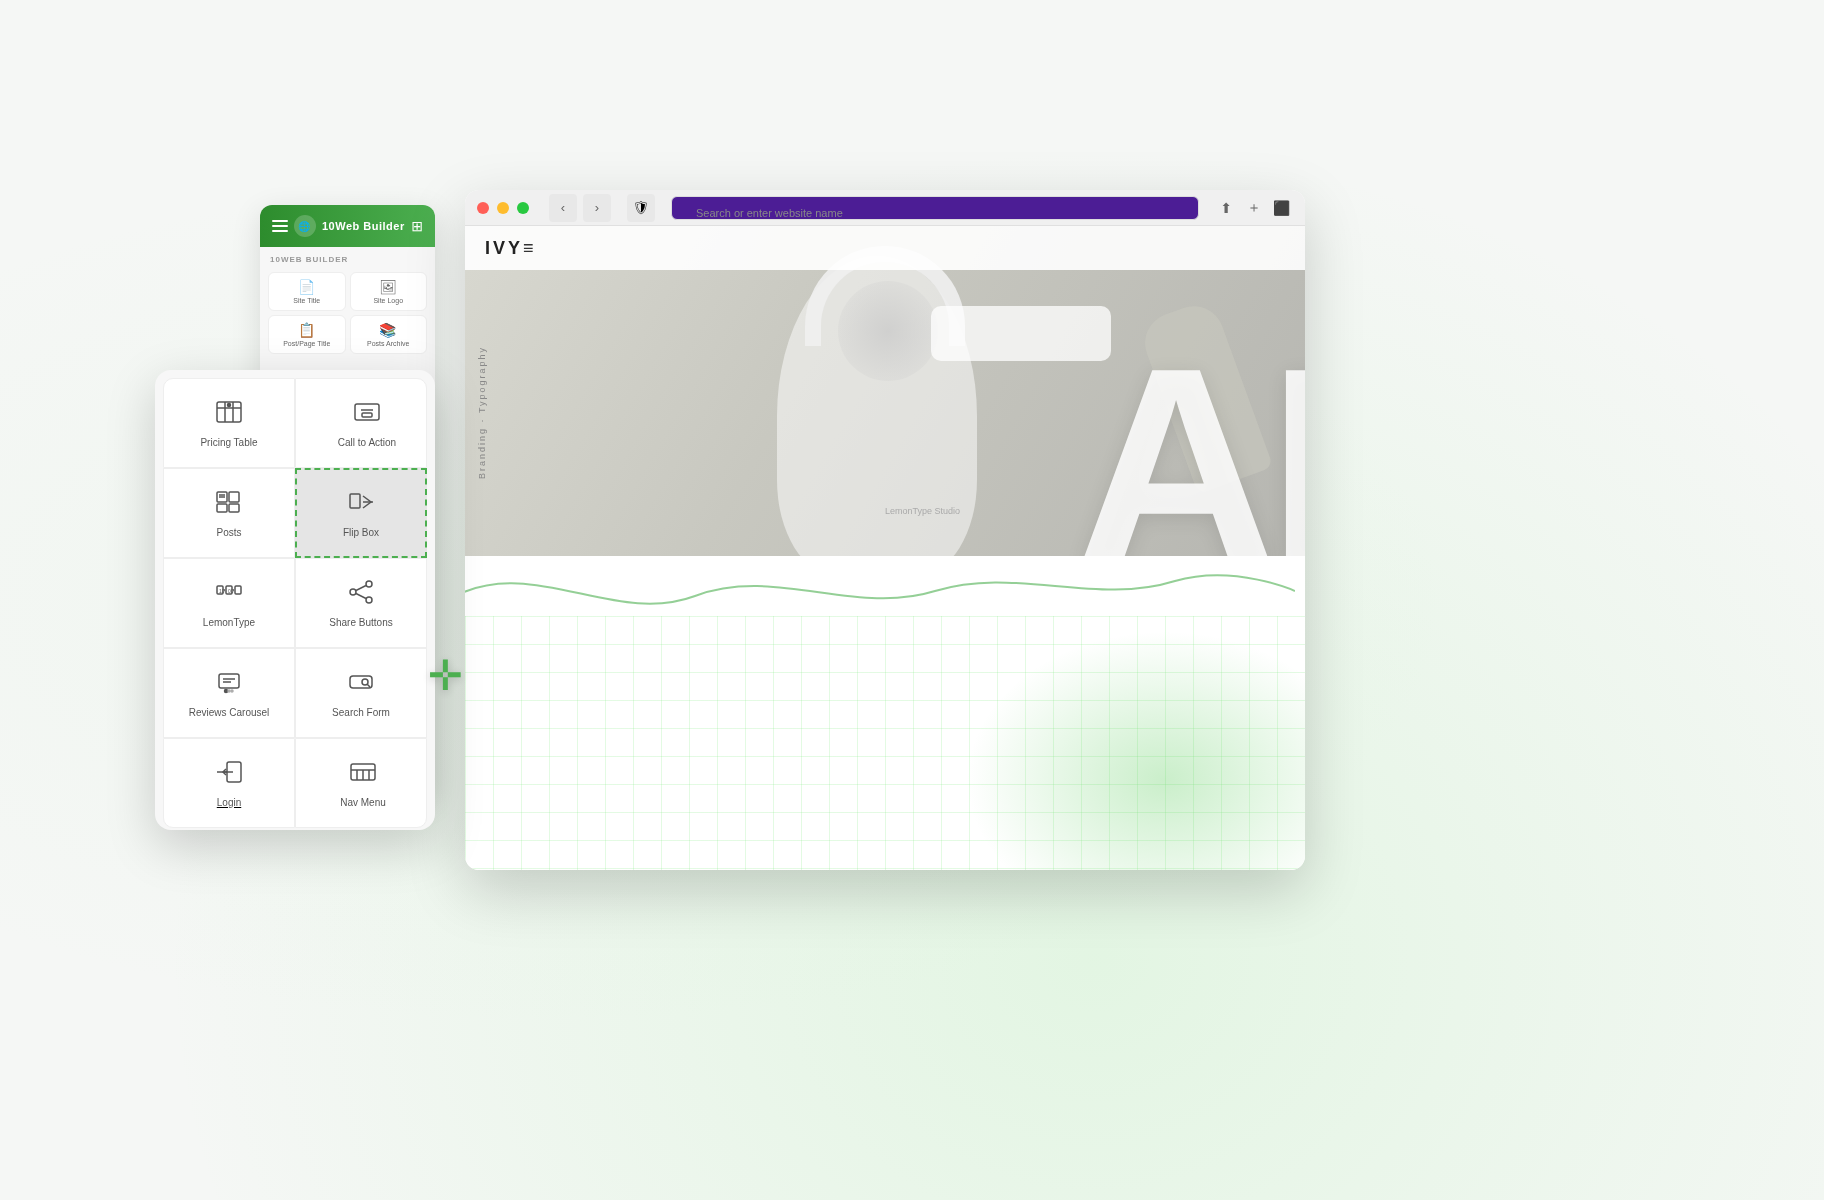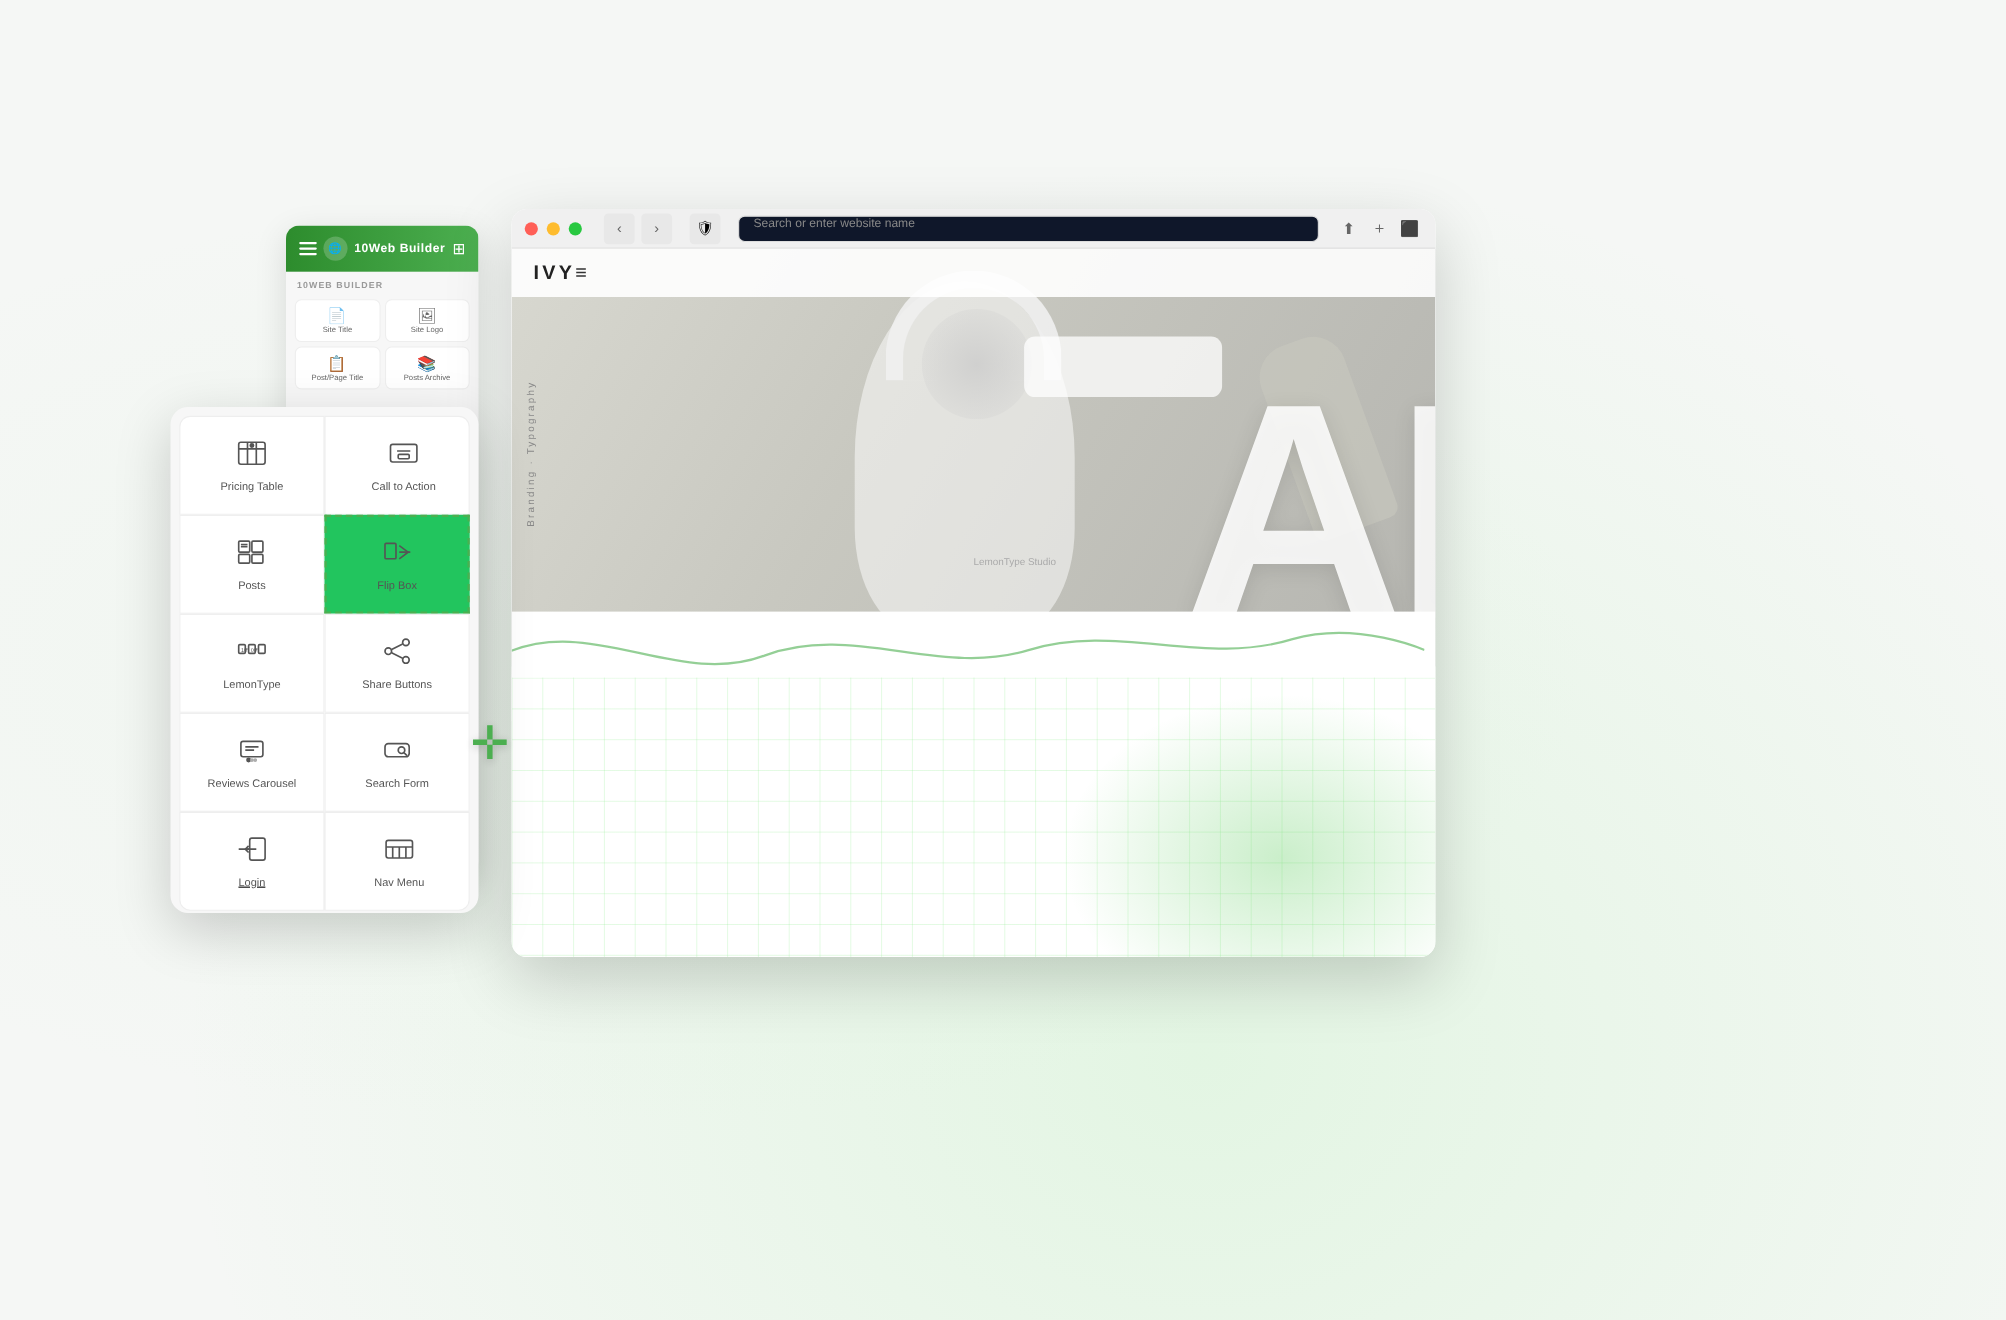--- a/index.html
+++ b/index.html
@@ -75,27 +75,27 @@
       border-radius: 4px;
       display: flex;
       align-items: center;
       justify-content: center;
       font-size: 13px;
       margin-left: 8px;
     }
     .browser-address {
       flex: 1;
       height: 24px;
-      background: #0f172a;
+      background: #4c1d95;
       border-radius: 6px;
       border: 1px solid #ddd;
       margin: 0 8px;
       display: flex;
-      align-items: flex-start;
-      padding: 0 13px;
+      align-items: flex-end;
+      padding: 0 24px;
       font-size: 11px;
       color: #888;
     }
     .browser-actions {
       display: flex;
       gap: 6px;
     }
     .browser-action-btn {
       width: 22px;
       height: 22px;
@@ -336,21 +336,21 @@
       justify-content: center;
       padding: 14px 8px;
       background: #fff;
       border: 1px solid #eee;
       cursor: pointer;
       transition: background 0.15s;
       min-height: 90px;
     }
     .widget-cell.dashed-border {
       border: 2px dashed #4CAF50;
-      background: #22c55e;
+      background: #e5e5e5;
     }
     .widget-cell-icon {
       font-size: 22px;
       color: #555;
       margin-bottom: 6px;
       line-height: 1;
     }
     .widget-cell-icon svg {
       width: 28px;
       height: 28px;

